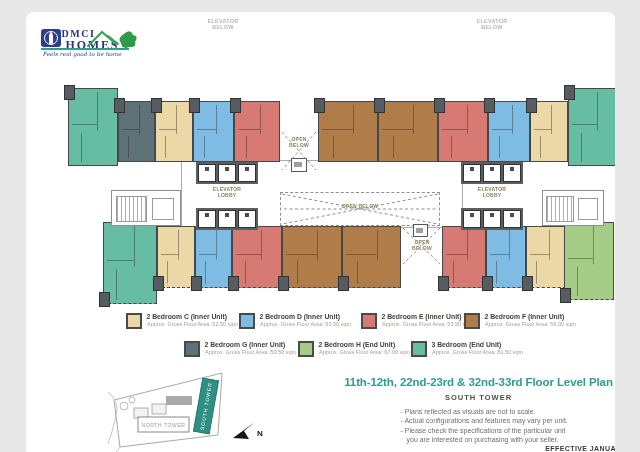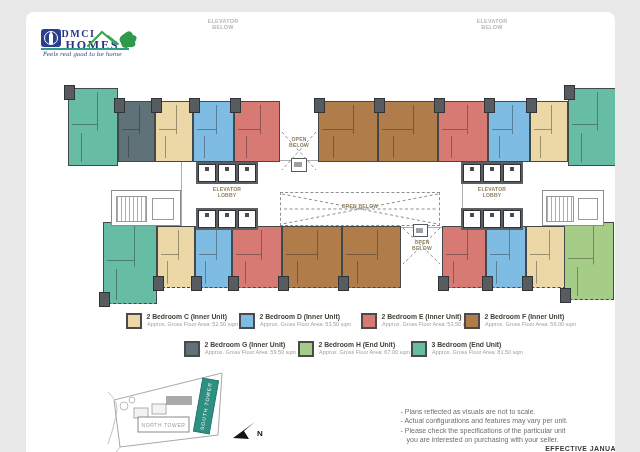--- a/index.html
+++ b/index.html
@@ -257,20 +257,24 @@
         <rect x="92" y="9" width="16" height="54" fill="#2e9082" stroke="#23756a"></rect>
         <text x="100" y="38" transform="rotate(-90 100 36)" font-size="5" fill="#ffffff" text-anchor="middle" letter-spacing="1">SOUTH TOWER</text>
       </g>
       <g>
         <path d="M127 68 L149 52 L138 61 L143 69 Z" fill="#141414"></path>
         <text x="151" y="66" font-size="8" font-weight="bold" fill="#141414">N</text>
       </g>
     </svg>
   </div>
 
+  <div class="tblock">
+    <div class="title">11th-12th, 22nd-23rd &amp; 32nd-33rd Floor Level Plan</div>
+    <div class="sub">SOUTH TOWER</div>
+  </div>
   <div class="notes">
     <div>- Plans reflected as visuals are not to scale.</div>
     <div>- Actual configurations and features may vary per unit.</div>
     <div>- Please check the specifications of the particular unit</div>
     <div>you are interested on purchasing with your seller.</div>
   </div>
   <div class="eff">EFFECTIVE JANUARY 2018</div>
 
 </div>
 

